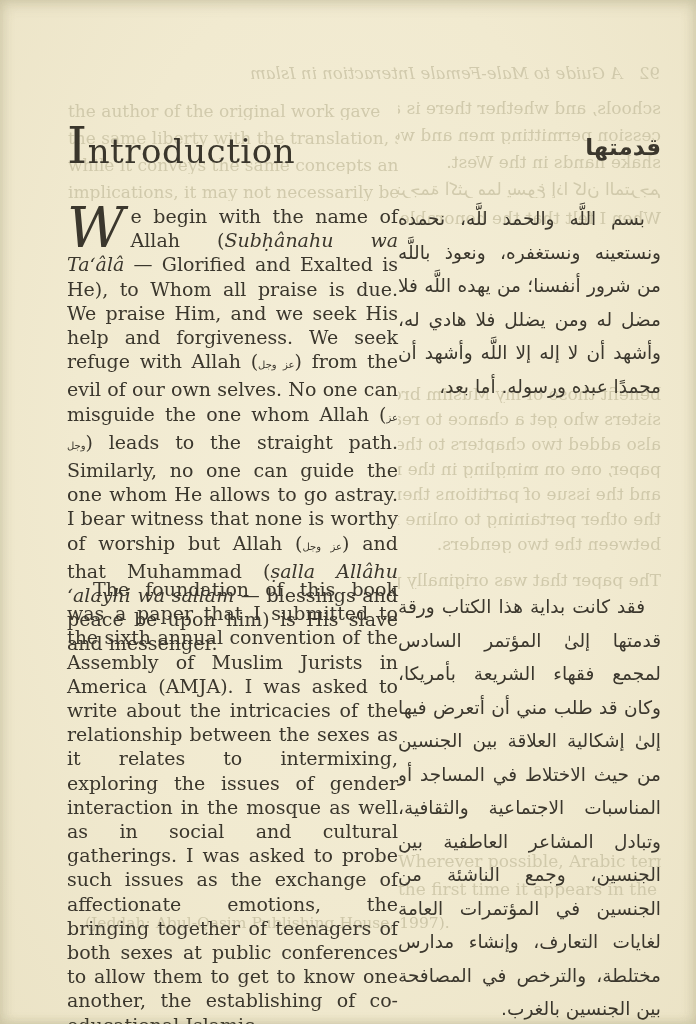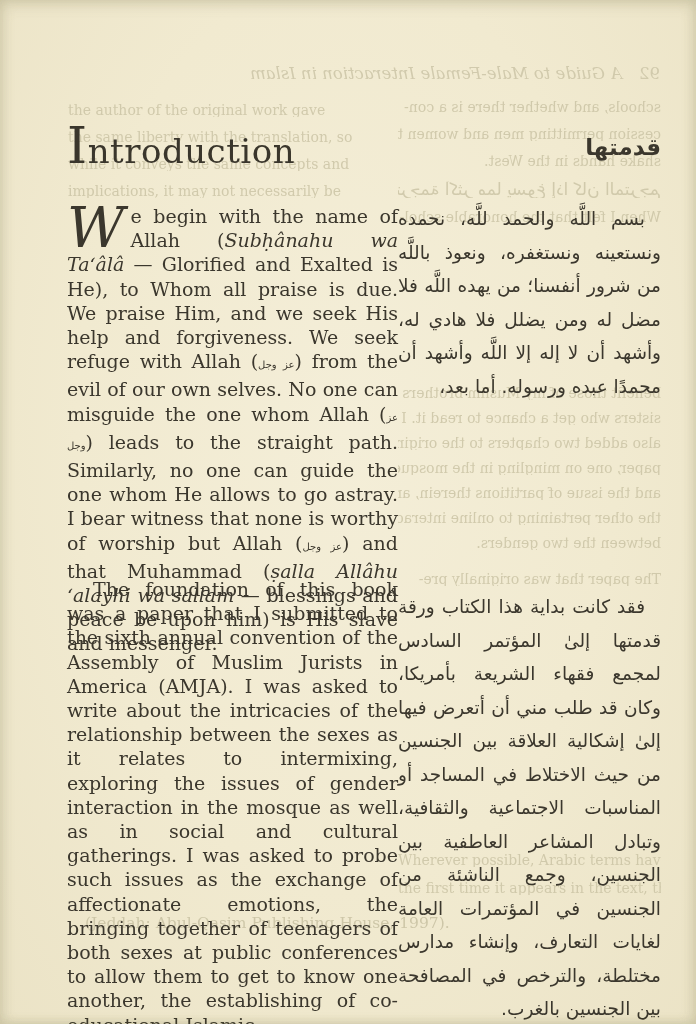--- a/index.html
+++ b/index.html
@@ -11,21 +11,21 @@
     color:#3a362c;
   }
   .page::after{
     content:"";position:absolute;inset:0;pointer-events:none;
     box-shadow:inset 0 6px 14px rgba(120,110,70,.14), inset 0 -4px 10px rgba(120,110,70,.08),
                inset 6px 0 12px rgba(120,110,70,.07), inset -6px 0 12px rgba(120,110,70,.07);
   }
   
   .ghost{
     position:absolute;color:#c9c2a3;opacity:.8;filter:blur(.4px);
-    font-size:14px;line-height:1;white-space:nowrap;overflow:hidden;
+    font-size:17px;line-height:1;white-space:nowrap;overflow:hidden;
   }
   .ghost.ar{font-family:"DejaVu Sans",sans-serif;font-size:17px;}
   .mir{transform:scaleX(-1);}
   .ghost-header{
     position:absolute;left:250px;top:64px;width:410px;height:20px;
     display:flex;justify-content:space-between;align-items:baseline;
     color:#ccc5a7;opacity:.85;filter:blur(.4px);white-space:nowrap;
   }
   .ghost-header .gh-title{font-style:italic;font-size:16.5px;}
   .ghost-header .gh-num{font-size:16.5px;}

